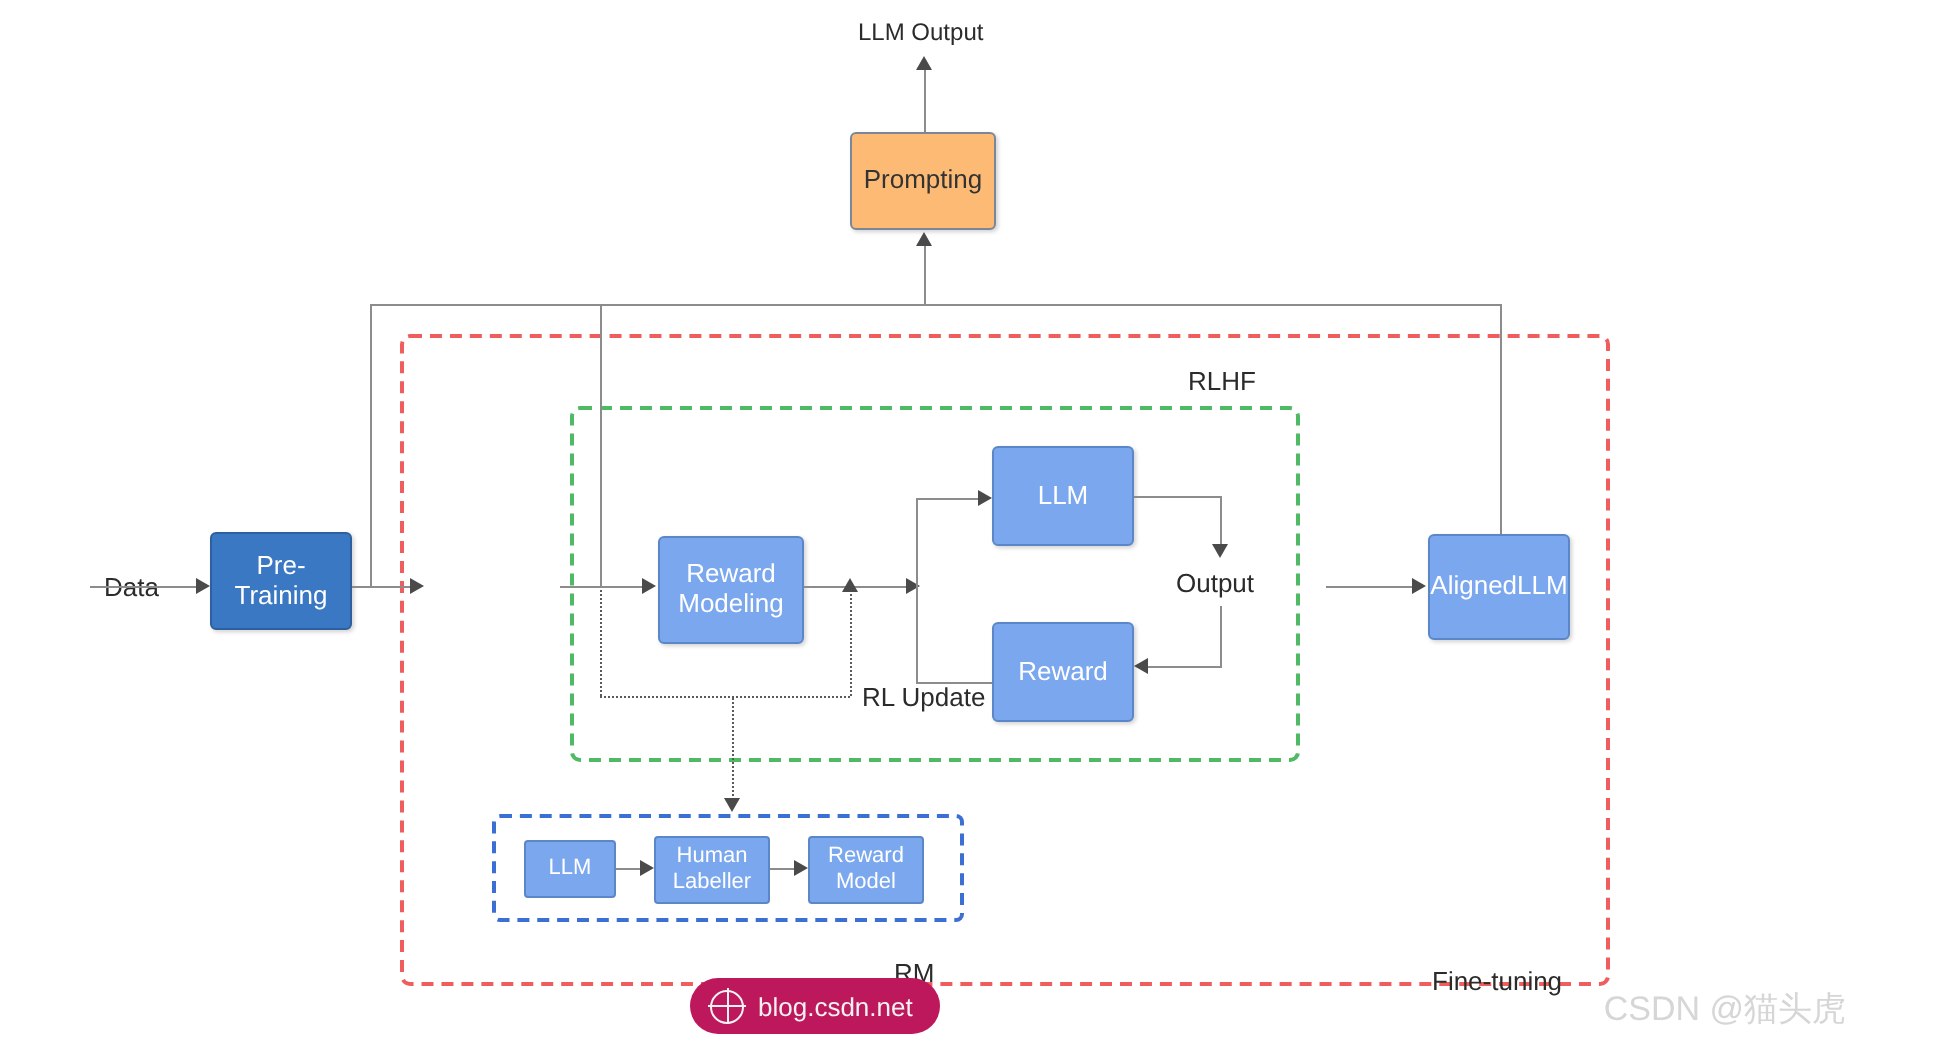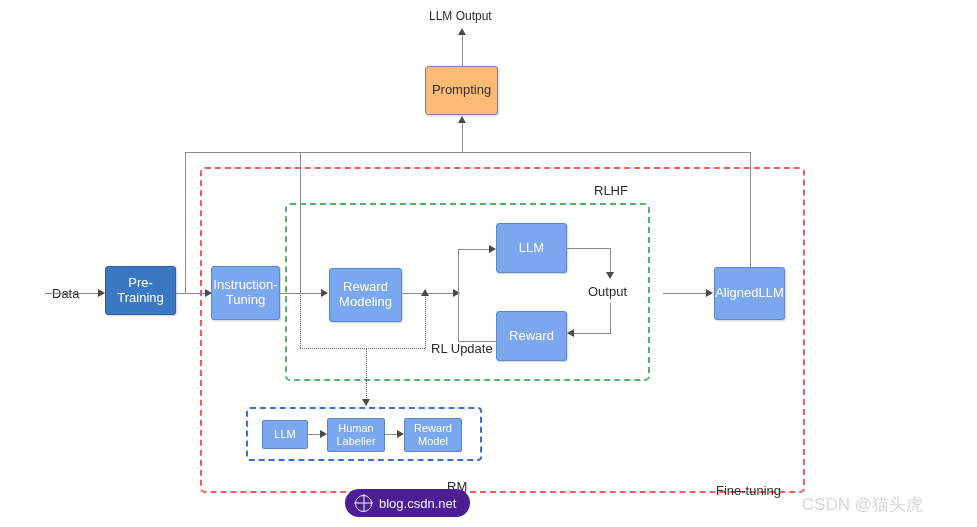--- a/index.html
+++ b/index.html
@@ -53,21 +53,21 @@
   .ah.right{border-left:7px solid #4a4a4a;border-top:4px solid transparent;border-bottom:4px solid transparent;}
   .ah.up{border-bottom:7px solid #4a4a4a;border-left:4px solid transparent;border-right:4px solid transparent;}
   .ah.down{border-top:7px solid #4a4a4a;border-left:4px solid transparent;border-right:4px solid transparent;}
   .ah.left{border-right:7px solid #4a4a4a;border-top:4px solid transparent;border-bottom:4px solid transparent;}
 
   
   #csdn-pill{
     position:absolute;left:345px;top:489px;
     height:28px;padding:0 14px 0 10px;
     display:flex;align-items:center;gap:7px;
-    background:#4c1d95;border-radius:15px;
+    background:#be185d;border-radius:15px;
     color:#f2f2f2;font-size:13px;
   }
   #csdn-pill .globe{
     width:15px;height:15px;border-radius:50%;
     border:1.6px solid #f2f2f2;position:relative;flex:none;
   }
   #csdn-pill .globe:before{
     content:"";position:absolute;left:50%;top:-1.6px;bottom:-1.6px;
     width:0;border-left:1.6px solid #f2f2f2;transform:translateX(-50%);
   }
@@ -113,24 +113,20 @@
   <div class="ln h" style="left:45px;top:293px;width:53px;"></div>
   <div class="ah right" style="left:98px;top:289px;"></div>
 
   <div class="node blue-dark" style="left:105px;top:266px;width:71px;height:49px;align-items:center;">
     <span>Pre-Training</span>
   </div>
 
   <div class="ln h" style="left:176px;top:293px;width:31px;"></div>
   <div class="ah right" style="left:205px;top:289px;"></div>
 
-  <div class="node blue-light" style="left:211px;top:266px;width:69px;height:54px;flex-direction:column;">
-    <span>Instruction-</span>
-    <span>Tuning</span>
-  </div>
 
   <div class="ln h" style="left:280px;top:293px;width:43px;"></div>
   <div class="ah right" style="left:321px;top:289px;"></div>
 
   <div class="node blue-light" style="left:329px;top:268px;width:73px;height:54px;flex-direction:column;">
     <span>Reward</span>
     <span>Modeling</span>
   </div>
 
   <div class="ln h" style="left:402px;top:293px;width:53px;"></div>

